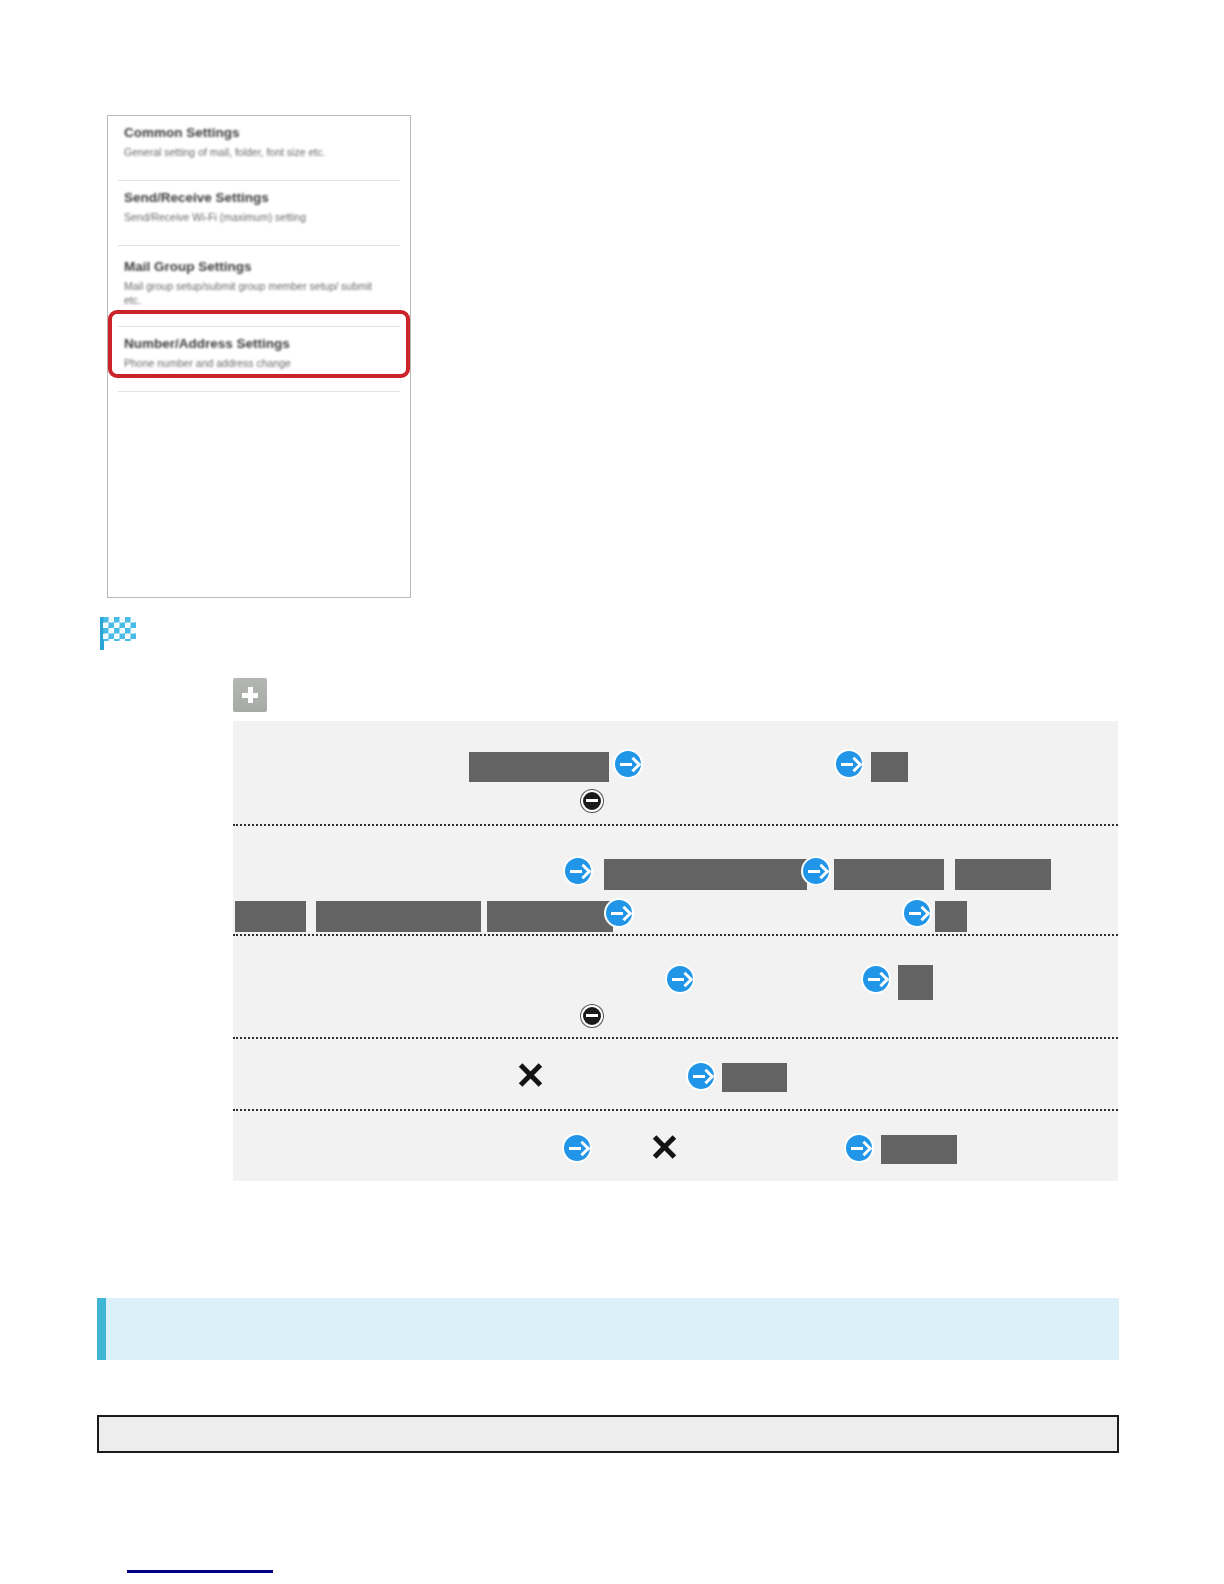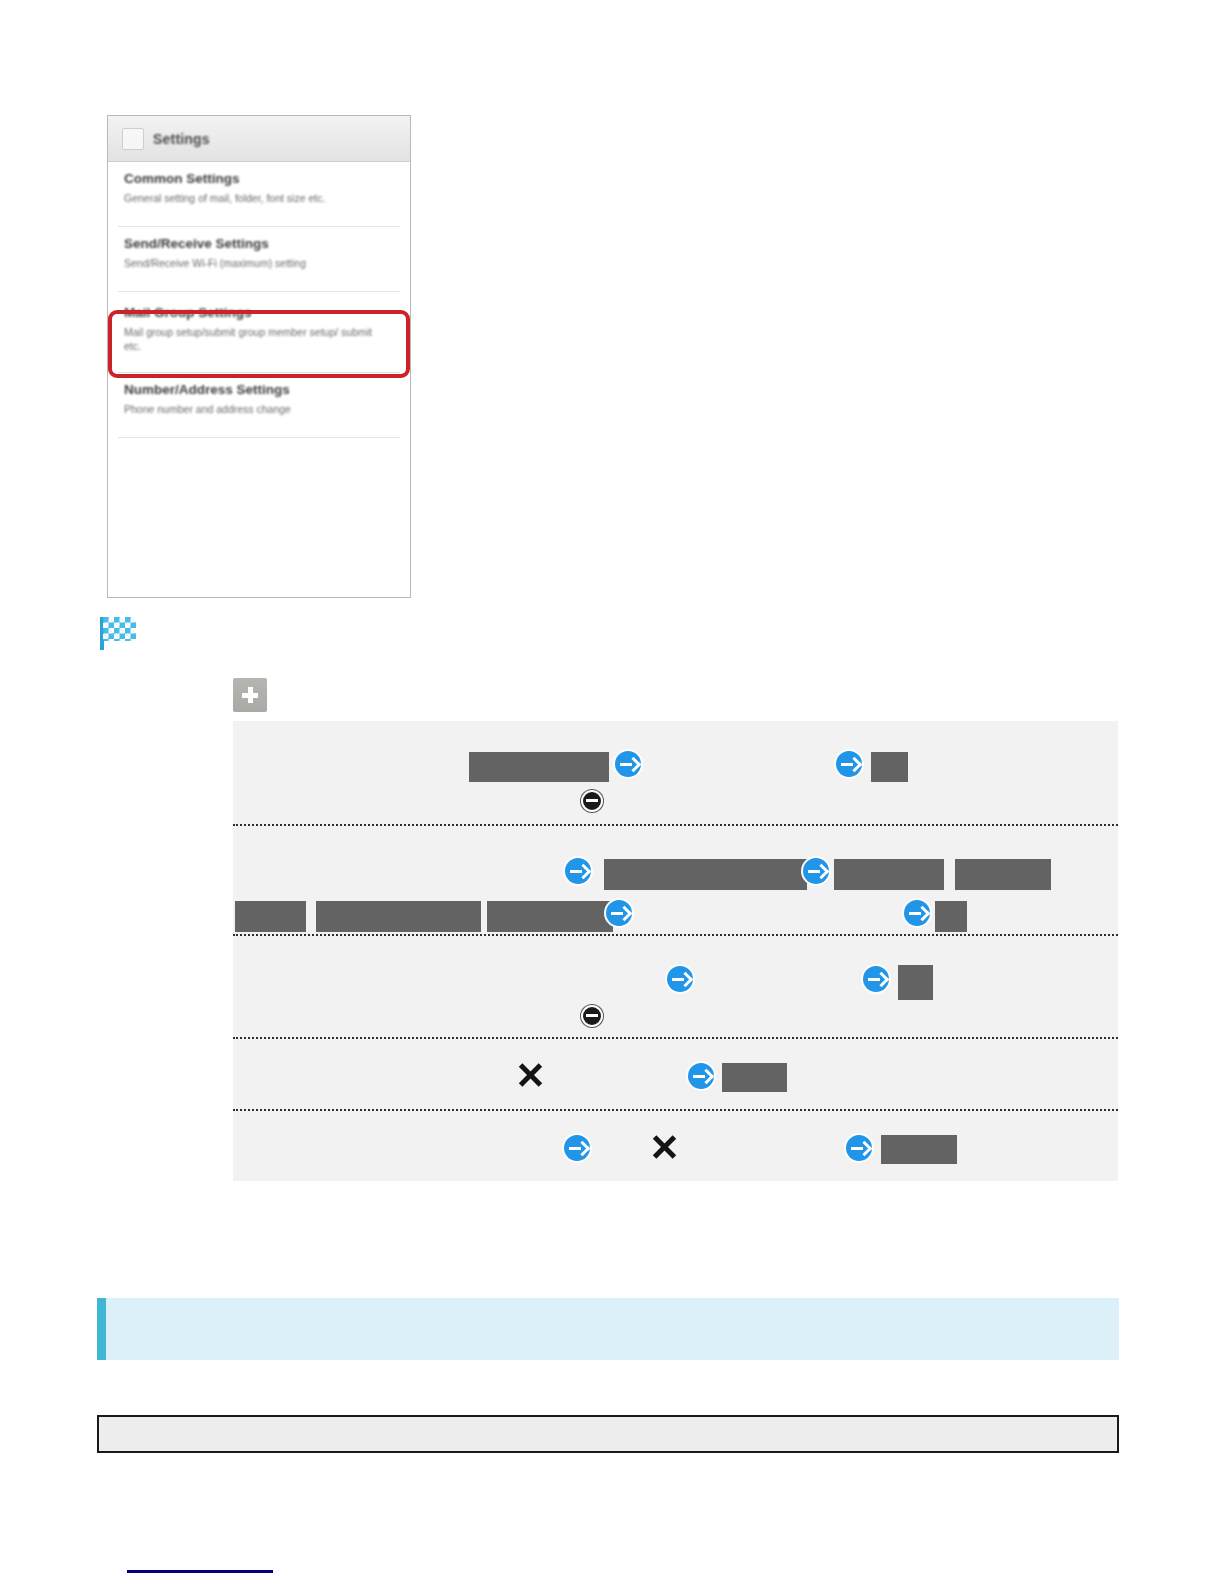--- a/index.html
+++ b/index.html
@@ -256,24 +256,20 @@
     top: 1570px;
     width: 146px;
     height: 3px;
     background: #000080;
   }
 </style>
 </head>
 <body>
 
 <div class="phone-shot">
-  <div class="phone-titlebar">
-    <div class="phone-title-icon"></div>
-    <div class="phone-title-text">Settings</div>
-  </div>
 
   <div class="phone-list">
 
     <div class="phone-row">
       <div class="prow-title">Common Settings</div>
       <div class="prow-desc">General setting of mail, folder, font size etc.</div>
     </div>
     <div class="phone-sep"></div>
 
     <div class="phone-row">

